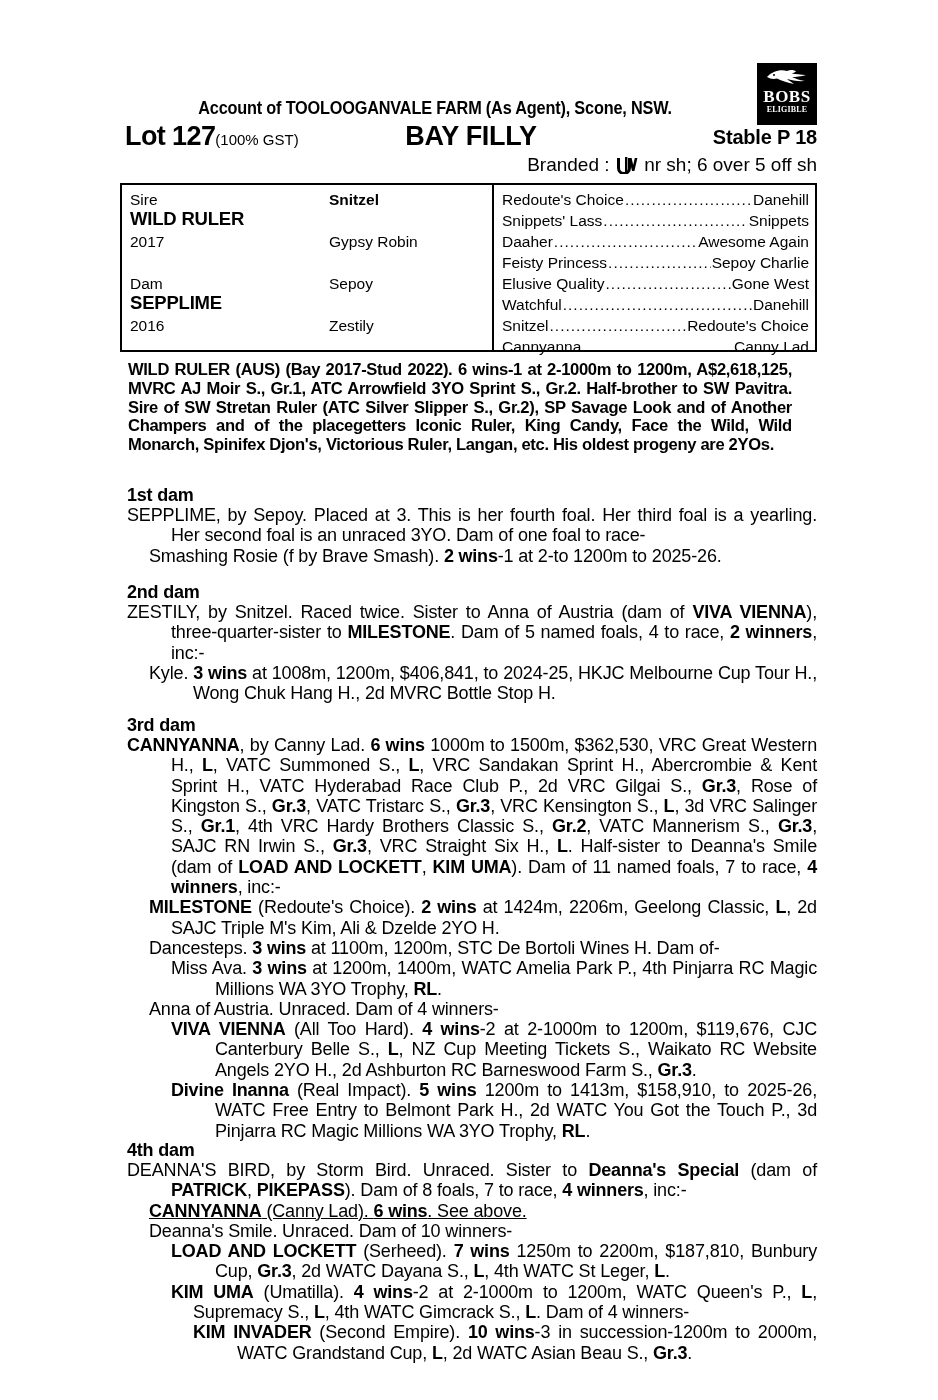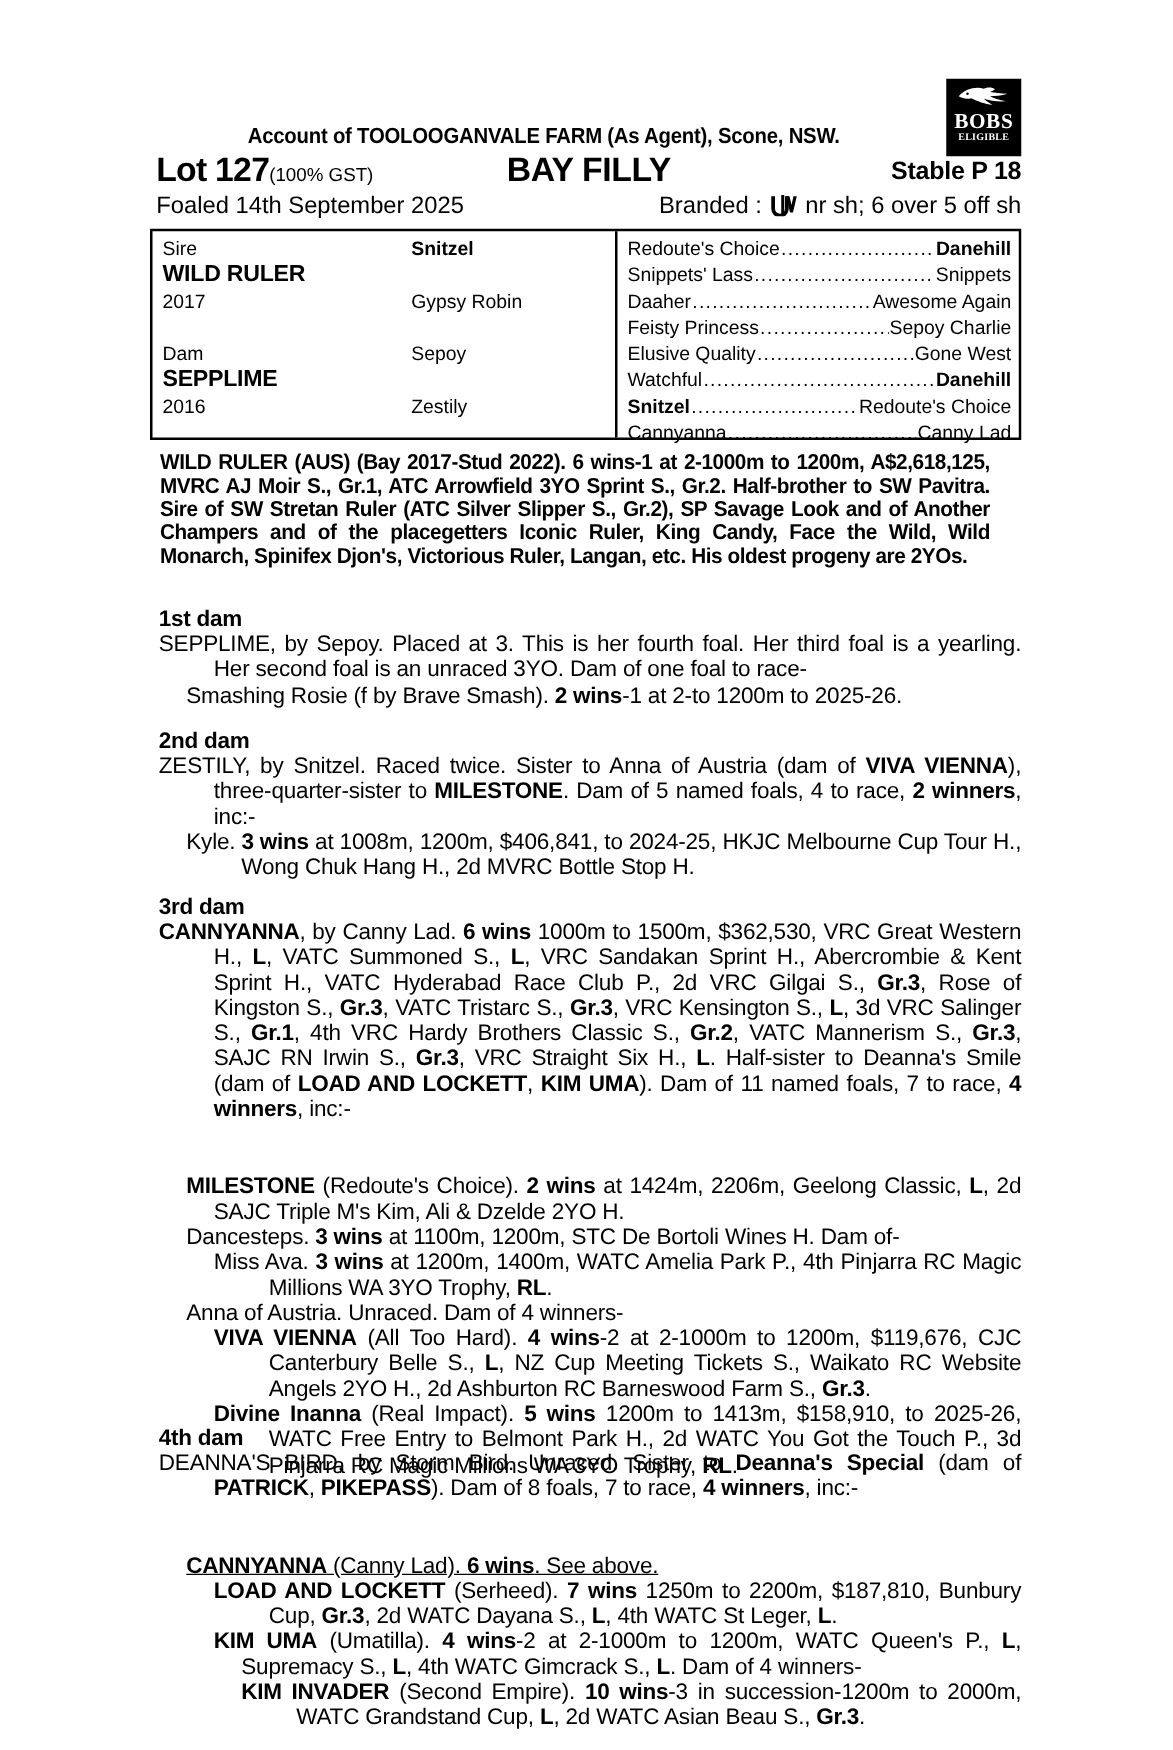--- a/index.html
+++ b/index.html
@@ -199,21 +199,21 @@
   .pr-row .a { flex: 0 0 auto; }
   .pr-row .dots {
     flex: 1 1 auto;
     overflow: hidden;
     white-space: nowrap;
     margin: 0 1px;
     letter-spacing: 1px;
     font-size: 15.5px;
   }
   .pr-row .b { flex: 0 0 auto; }
-  .pr-row .bold { font-weight: bold; }
+  .pr-row .bold { font-weight: normal; }
 
   
   .sireblock {
     position: absolute;
     left: 128px;
     top: 360px;
     width: 688px;
     font-size: 17.2px;
     font-weight: bold;
     line-height: 18.8px;
@@ -238,21 +238,21 @@
     line-height: 20.3px;
     text-align: justify;
     letter-spacing: -0.15px;
   }
   .para b { font-weight: bold; letter-spacing: -0.2px; }
 
   .i0 { left: 127px; width: 690px; text-indent: 0; }
 
   
   .hang1 { padding-left: 44px; text-indent: -44px; }
-  .hang2 { padding-left: 44px; text-indent: -22px; margin-top: 41px; }
+  .hang2 { padding-left: 44px; text-indent: -22px; }
   .hang3 { padding-left: 66px; text-indent: -44px; }
   .hang4 { padding-left: 66px; text-indent: -22px; }
   .hang5 { padding-left: 88px; text-indent: -44px; }
   .hang7 { padding-left: 110px; text-indent: -44px; }
 </style>
 </head>
 <body>
 
 <div class="page">
 
@@ -269,21 +269,20 @@
 
   <div class="lotrow">
     <div class="sex-title">BAY FILLY</div>
     <div class="lot-label">
       <span>Lot 127</span><span class="gst">(100% GST)</span>
     </div>
     <div class="stable">Stable P 18</div>
   </div>
 
   <div class="foaled-row">
-    <div class="foaled">Foaled 14th September 2025</div>
     <div class="branded">
       <span>Branded :</span>
       <span class="brand-glyph">
         <svg viewBox="0 0 22 17" width="22" height="17">
           <path fill="#000000" d="M1 1 h3 v10 a4 4 0 0 0 8 0 V1 h3 v10 a7 7 0 0 1 -14 0 Z"></path>
           <rect x="9" y="0" width="2.4" height="17" fill="#000000"></rect>
           <path fill="#000000" d="M13 1 h2.6 l1.6 7 1.6 -7 h2.6 l-3 13 h-2.4 Z"></path>
         </svg>
       </span>
       <span>nr sh; 6 over 5 off sh</span>
@@ -369,19 +368,20 @@
         <div class="hang3 last-left" style="text-align: left;">Dancesteps. <b>3 wins</b> at 1100m, 1200m, STC De Bortoli Wines H. Dam of-</div>
         <div class="hang5" style="text-align: justify;">Miss Ava. <b>3 wins</b> at 1200m, 1400m, WATC Amelia Park P., 4th Pinjarra RC Magic Millions WA 3YO Trophy, <b>RL</b>.</div>
         <div class="hang3 last-left" style="text-align: left;">Anna of Austria. Unraced. Dam of 4 winners-</div>
         <div class="hang5" style="text-align: justify;"><b>VIVA VIENNA</b> (All Too Hard). <b>4 wins</b>-2 at 2-1000m to 1200m, $119,676, CJC Canterbury Belle S., <b>L</b>, NZ Cup Meeting Tickets S., Waikato RC Website Angels 2YO H., 2d Ashburton RC Barneswood Farm S., <b>Gr.3</b>.</div>
         <div class="hang5" style="text-align: justify;"><b>Divine Inanna</b> (Real Impact). <b>5 wins</b> 1200m to 1413m, $158,910, to 2025-26, WATC Free Entry to Belmont Park H., 2d WATC You Got the Touch P., 3d Pinjarra RC Magic Millions WA 3YO Trophy, <b>RL</b>.</div>
       </div>
       <div class="sec-head" style="top: 1140px;">4th dam</div>
       <div class="para i0" style="top: 1160px; left: 127px; width: 690px;">
         <div class="hang1" style="text-align: justify;">DEANNA'S BIRD, by Storm Bird. Unraced. Sister to <b>Deanna's Special</b> (dam of <b>PATRICK</b>, <b>PIKEPASS</b>). Dam of 8 foals, 7 to race, <b>4 winners</b>, inc:-</div>
         <div class="hang2 last-left" style="text-align: left; text-decoration: underline;"><b>CANNYANNA</b> (Canny Lad). <b>6 wins</b>. See above.</div>
+        <div class="hang3 last-left" style="text-align: left;">Deanna's Smile. Unraced. Dam of 10 winners-</div>
         <div class="hang5" style="text-align: justify;"><b>LOAD AND LOCKETT</b> (Serheed). <b>7 wins</b> 1250m to 2200m, $187,810, Bunbury Cup, <b>Gr.3</b>, 2d WATC Dayana S., <b>L</b>, 4th WATC St Leger, <b>L</b>.</div>
         <div class="hang4" style="text-align: justify;"><b>KIM UMA</b> (Umatilla). <b>4 wins</b>-2 at 2-1000m to 1200m, WATC Queen's P., <b>L</b>, Supremacy S., <b>L</b>, 4th WATC Gimcrack S., <b>L</b>. Dam of 4 winners-</div>
         <div class="hang7" style="text-align: justify;"><b>KIM INVADER</b> (Second Empire). <b>10 wins</b>-3 in succession-1200m to 2000m, WATC Grandstand Cup, <b>L</b>, 2d WATC Asian Beau S., <b>Gr.3</b>.</div>
       </div>
     </div>
 
 </div>
 
 </body></html>

